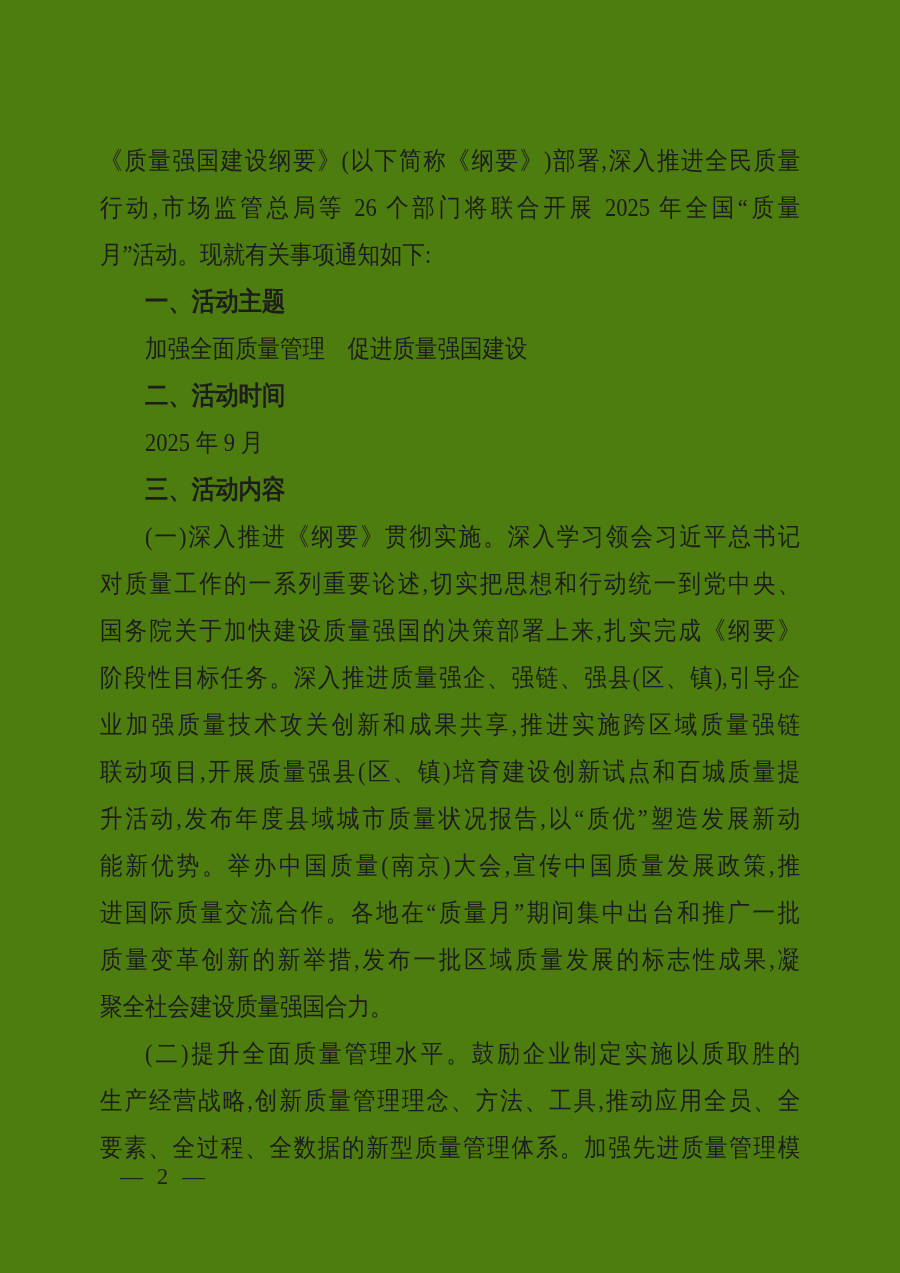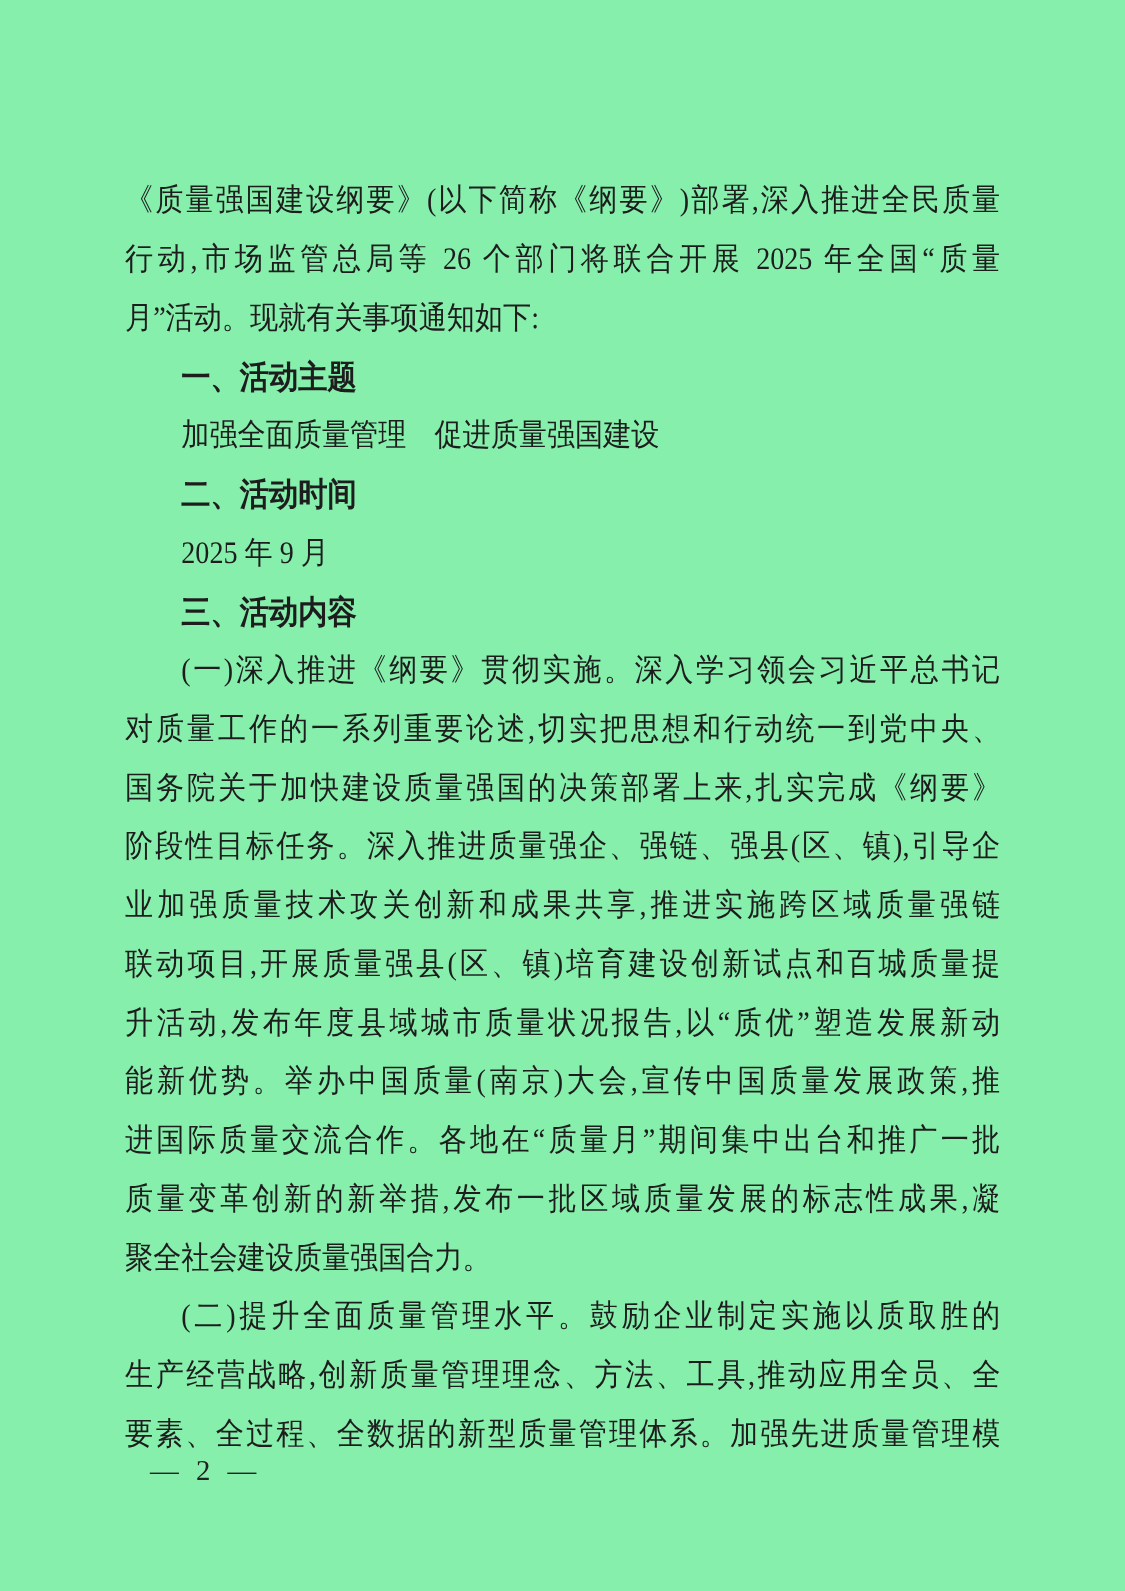--- a/index.html
+++ b/index.html
@@ -4,21 +4,21 @@
 <style>
   html, body {
     margin: 0;
     padding: 0;
     background: #ffffff;
   }
   .page {
     position: relative;
     width: 900px;
     height: 1273px;
-    background: #86efac;
+    background: #4d7c0f;
     overflow: hidden;
     color: #1d1d1d;
     font-family: "Liberation Serif", "DejaVu Serif", serif;
   }
   
   .textblock {
     position: absolute;
     left: 100px;
     top: 137px;
     width: 778px;

